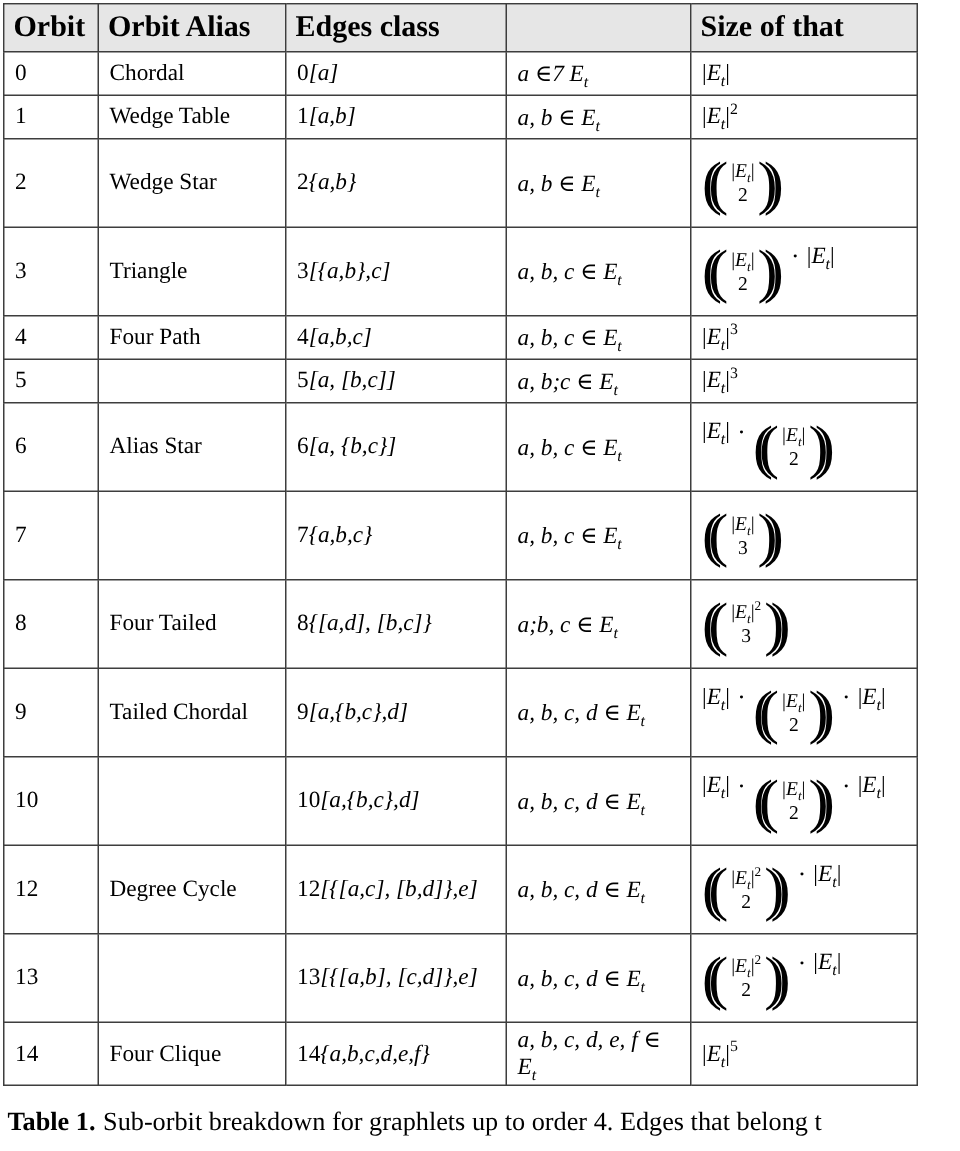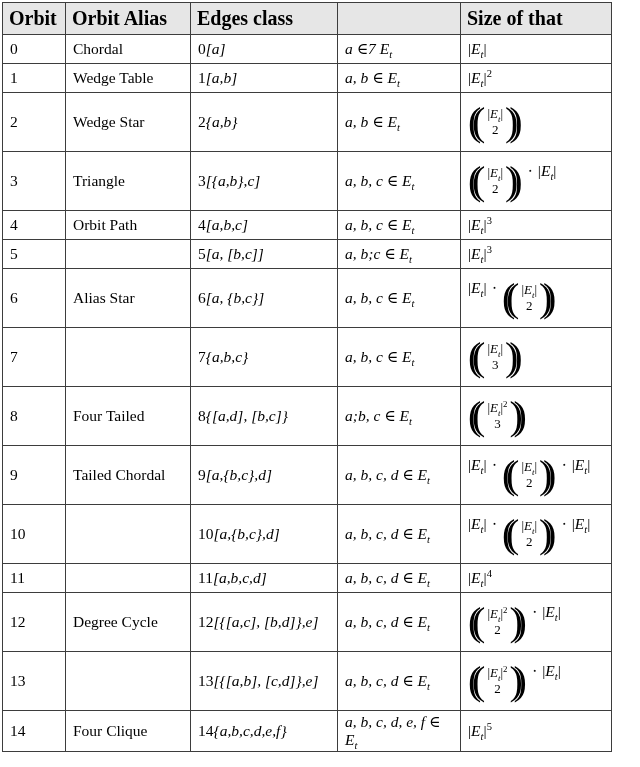--- a/index.html
+++ b/index.html
@@ -121,21 +121,21 @@
                 </span>
                 <span class="dparen">))</span>
               </span>
               <span class="dot">⋅</span>
               <span class="et">|<i>E</i><sub><i>t</i></sub>|</span>
             </span>
           </td>
         </tr>
         <tr class="short">
           <td>4</td>
-          <td>Orbit Path</td>
+          <td>Four Path</td>
           <td>4<i>[a,b,c]</i></td>
           <td><i>a, b, c ∈ </i><span class="et"><i>E</i><sub><i>t</i></sub></span></td>
           <td>
             <span class="formula">
               <span class="et">|<i>E</i><sub><i>t</i></sub>|<sup>3</sup></span>
             </span>
           </td>
         </tr>
         <tr class="short">
           <td>5</td>
@@ -238,31 +238,20 @@
               <span class="dbinom">
                 <span class="dparen">((</span>
                 <span class="frac">
                   <span class="ftop"><span class="et">|<i>E</i><sub><i>t</i></sub>|</span></span>
                   <span class="fbot">2</span>
                 </span>
                 <span class="dparen">))</span>
               </span>
               <span class="dot">⋅</span>
               <span class="et">|<i>E</i><sub><i>t</i></sub>|</span>
-            </span>
-          </td>
-        </tr>
-        <tr class="short">
-          <td>11</td>
-          <td></td>
-          <td>11<i>[a,b,c,d]</i></td>
-          <td><i>a, b, c, d ∈ </i><span class="et"><i>E</i><sub><i>t</i></sub></span></td>
-          <td>
-            <span class="formula">
-              <span class="et">|<i>E</i><sub><i>t</i></sub>|<sup>4</sup></span>
             </span>
           </td>
         </tr>
         <tr class="tall">
           <td>12</td>
           <td>Degree Cycle</td>
           <td>12<i>[{[a,c], [b,d]},e]</i></td>
           <td><i>a, b, c, d ∈ </i><span class="et"><i>E</i><sub><i>t</i></sub></span></td>
           <td>
             <span class="formula">

